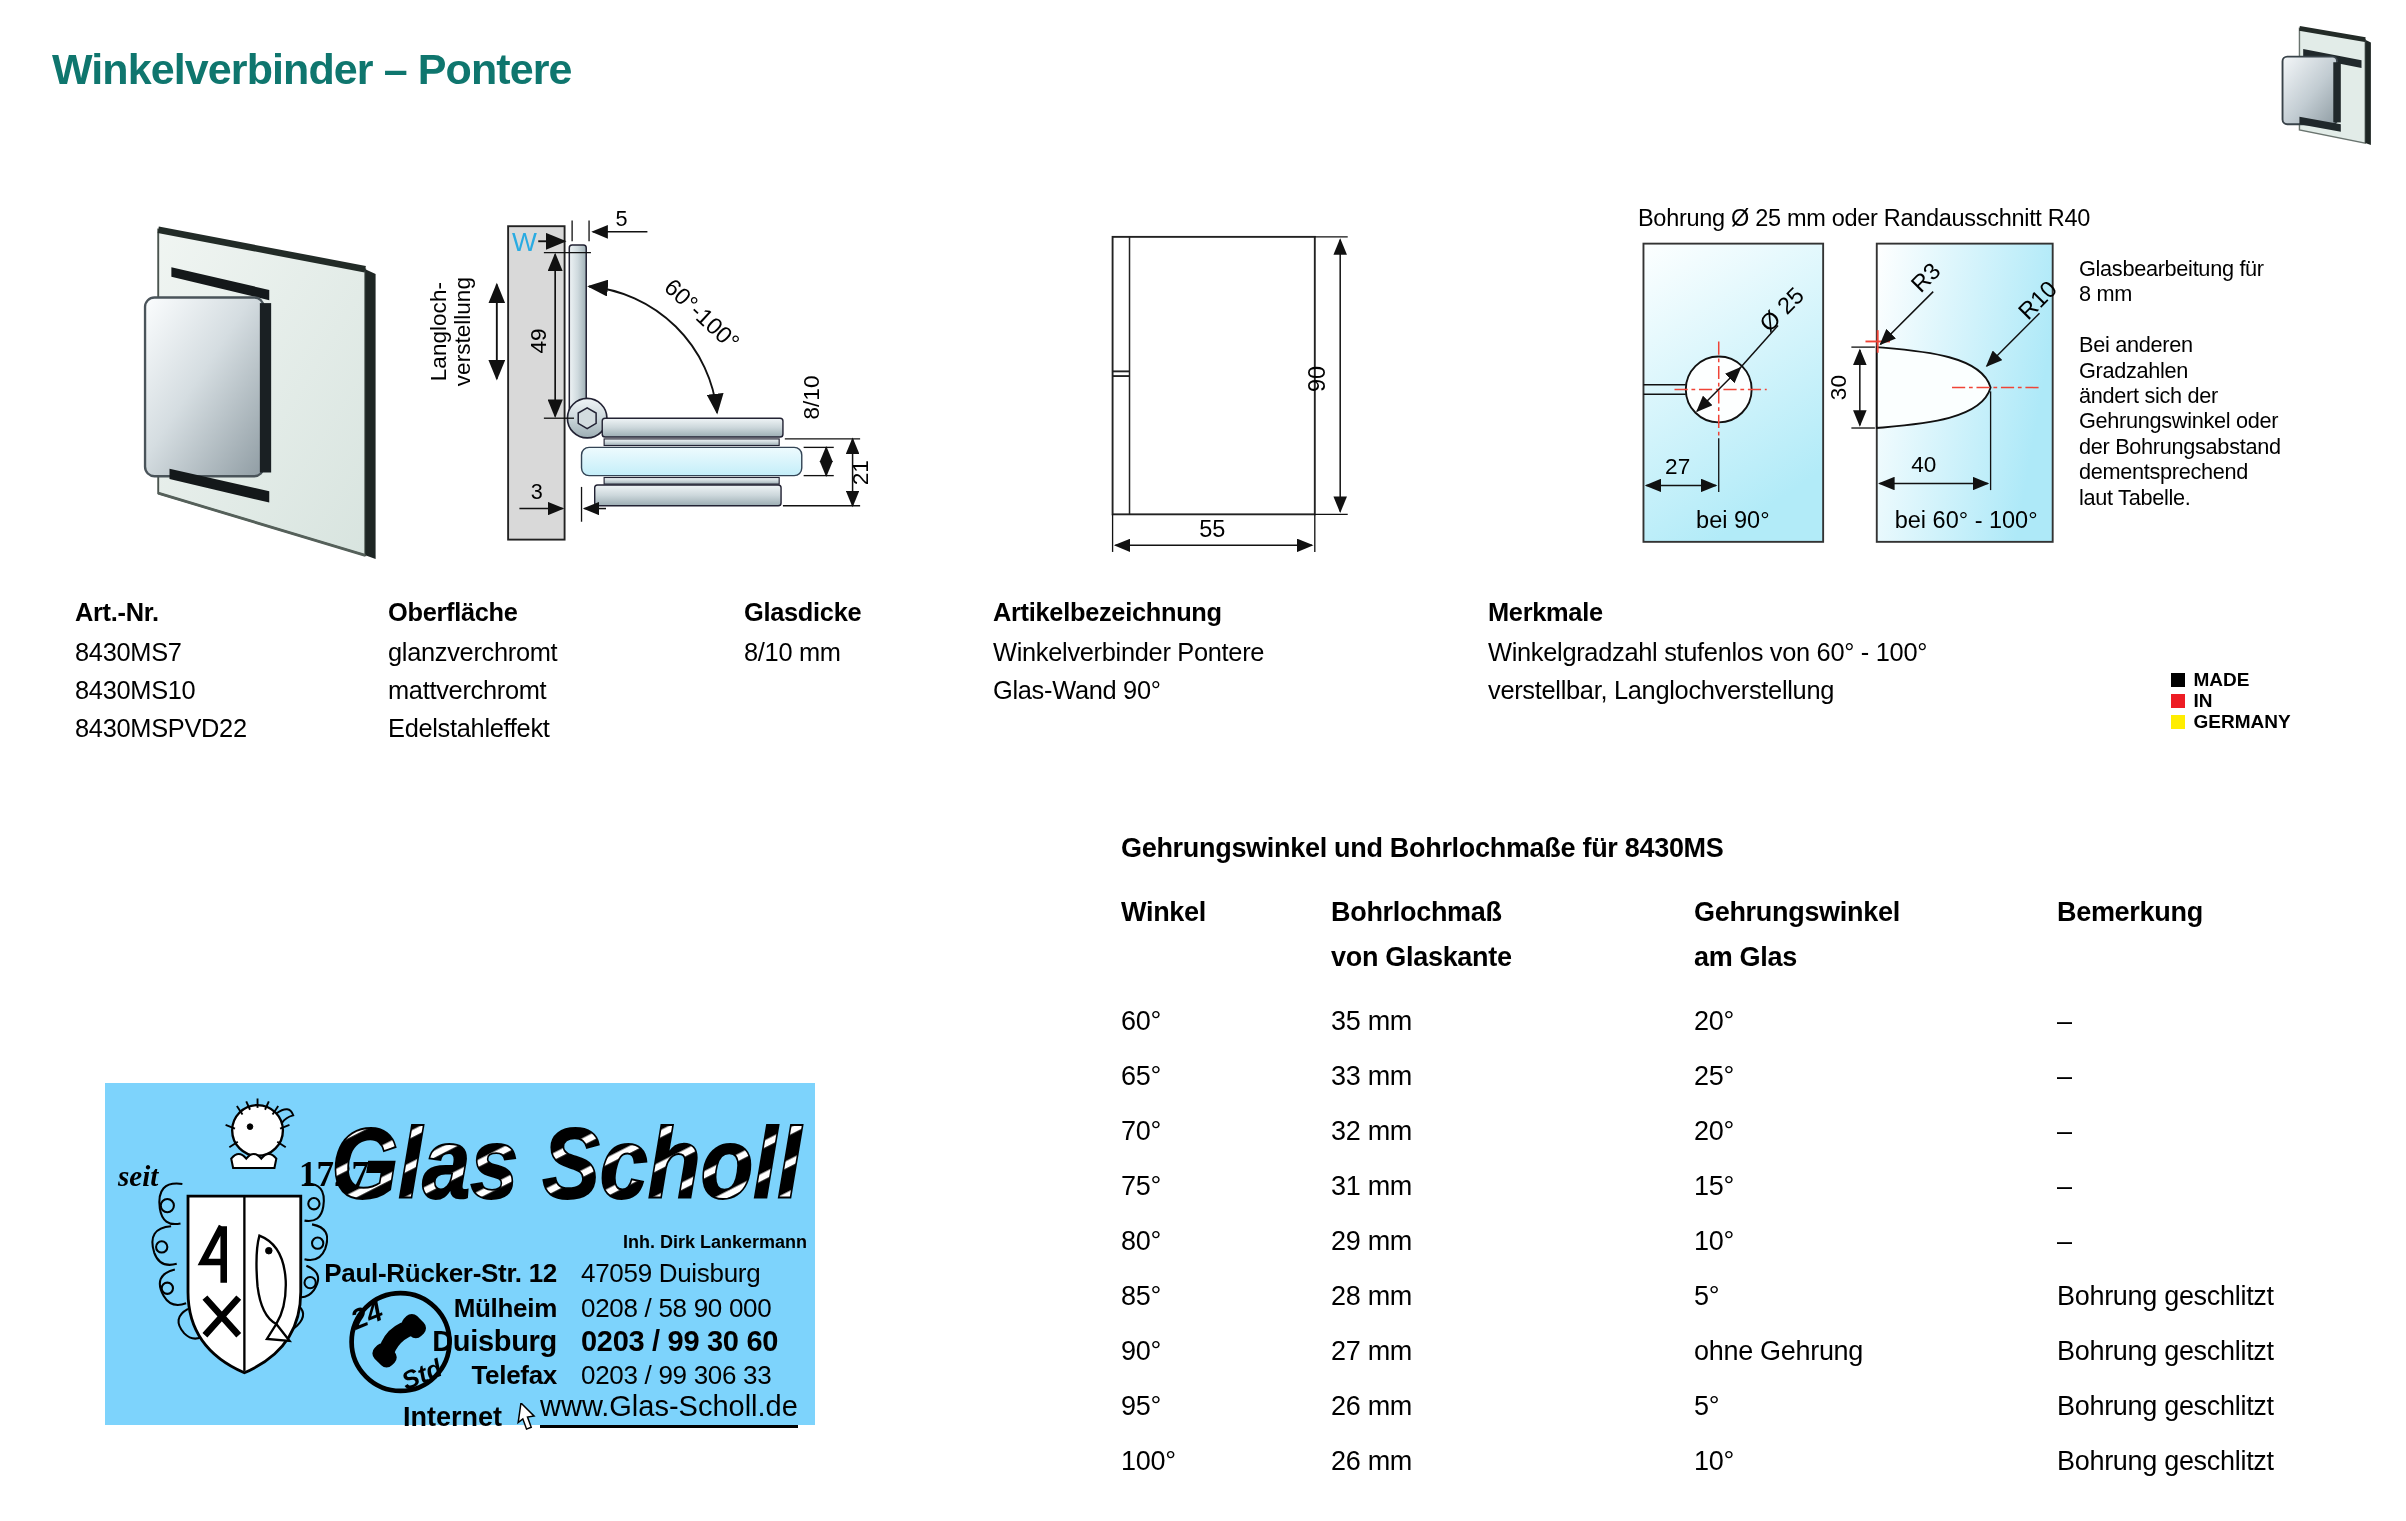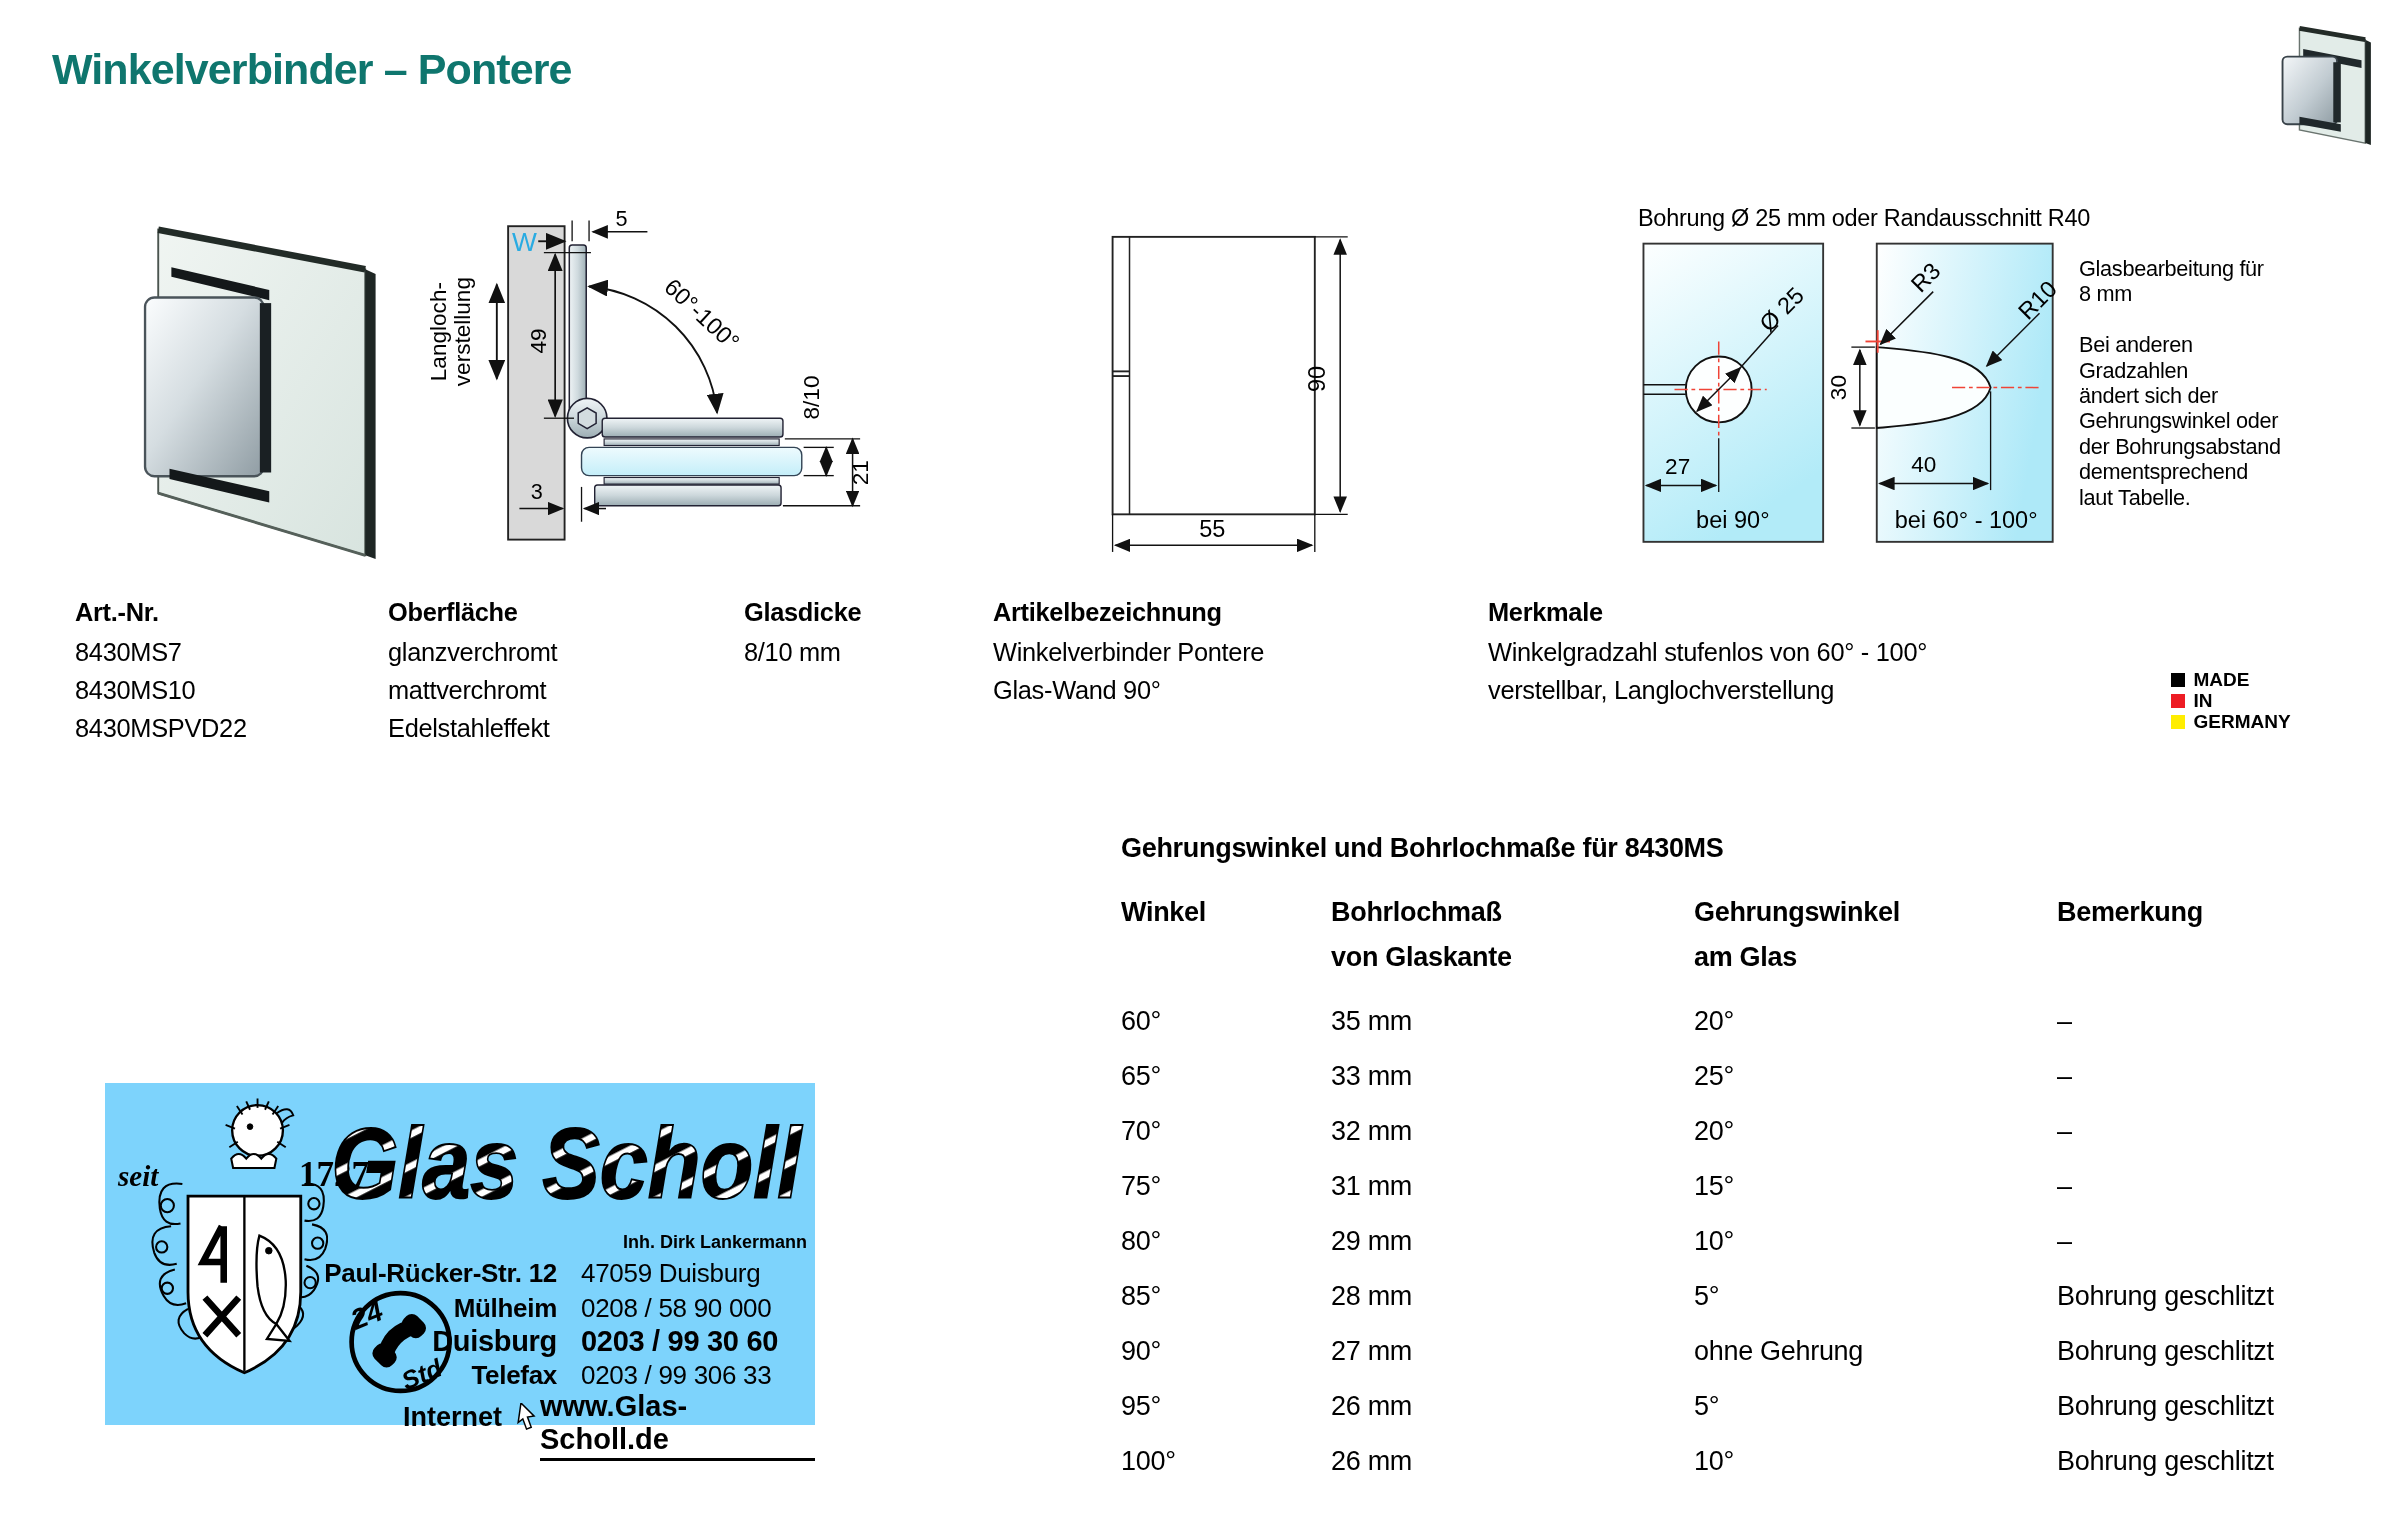--- a/index.html
+++ b/index.html
@@ -26,21 +26,21 @@
   .tbl-rows{font-size:27px;}
   .tbl-rows .cell{height:55px;}
   .ad-box{background:#7dd3fc;}
   .ad-seit{font-family:"Liberation Serif",serif;font-weight:bold;font-style:italic;font-size:29px;}
   .ad-year{font-family:"Liberation Serif",serif;font-weight:bold;font-size:35px;text-align:center;}
   .ad-inh{font-size:18px;font-weight:bold;text-align:right;}
   .ad-row-label{font-size:26px;text-align:right;letter-spacing:-0.3px;font-weight:bold;}
   .ad-row-value{font-size:26px;letter-spacing:-0.3px;}
   .ad-bold{font-weight:bold;font-size:29px;}
   .ad-internet{font-size:27px;font-weight:bold;}
-  .ad-url{font-size:29px;font-weight:bold;border-bottom:3.8px solid #000;padding-bottom:1.9px;}
+  .ad-url{font-size:29px;font-weight:normal;border-bottom:3.8px solid #000;padding-bottom:1.9px;}
   svg text{font-family:"Liberation Sans",sans-serif;}
 </style>
 </head>
 <body>
 
 <div class="abs page-title" style="left:52px;top:45px;">Winkelverbinder – Pontere</div>
 
 <svg class="abs" style="left:2271px;top:19px;" width="118" height="141" viewBox="0 0 125 150">
   <defs>
     <linearGradient id="thMetal" x1="0" y1="0" x2="1" y2="1">

